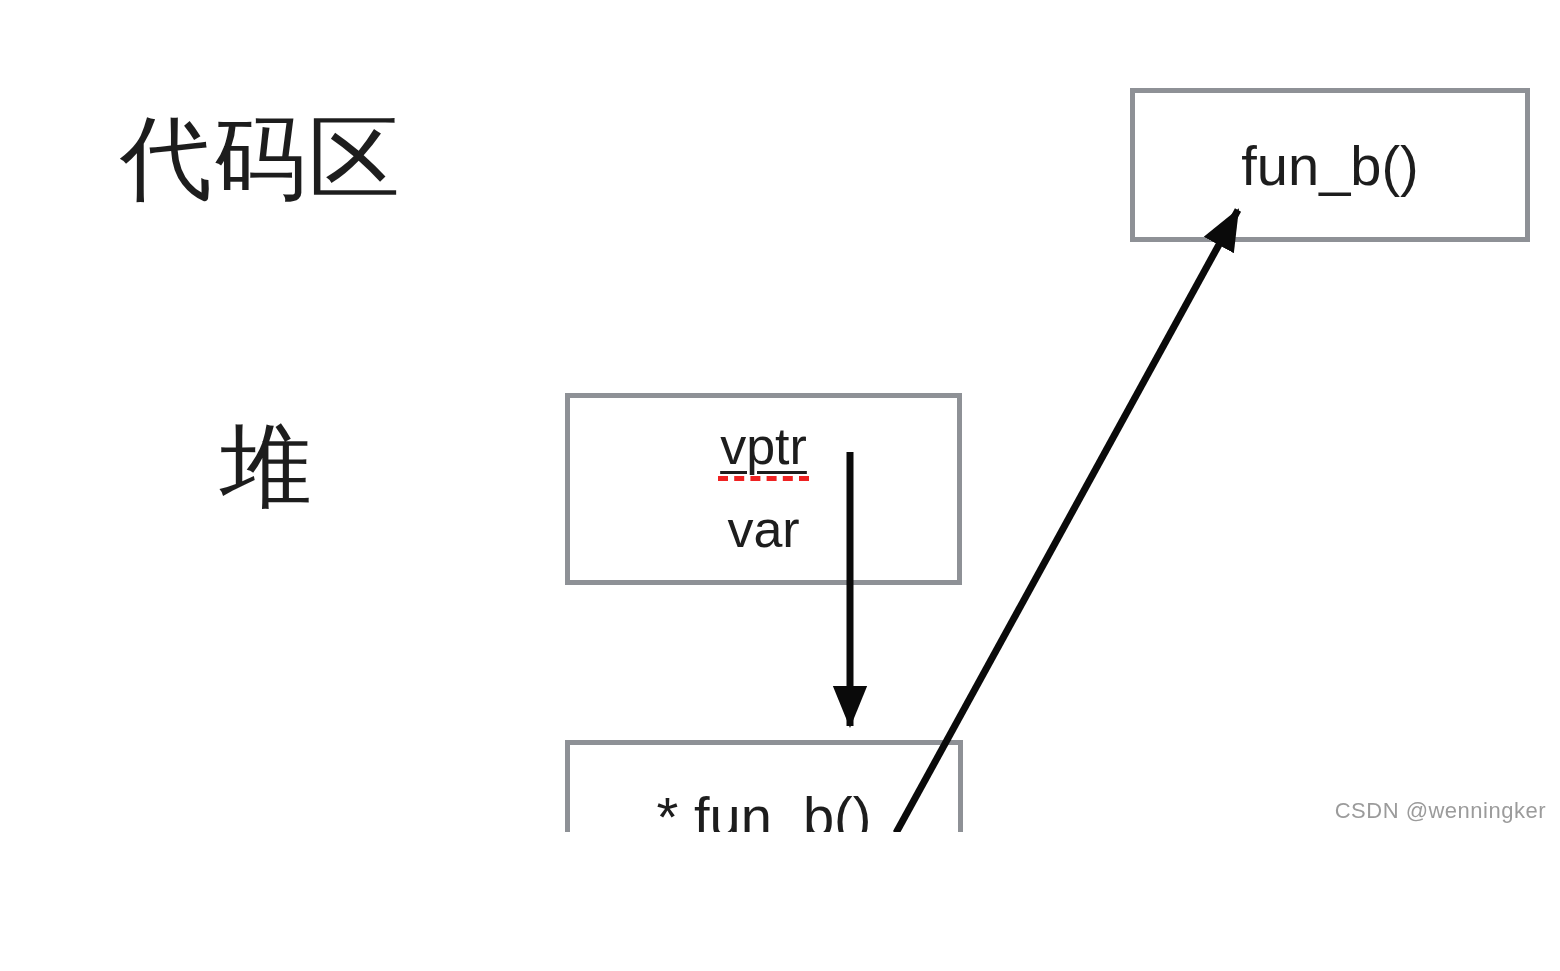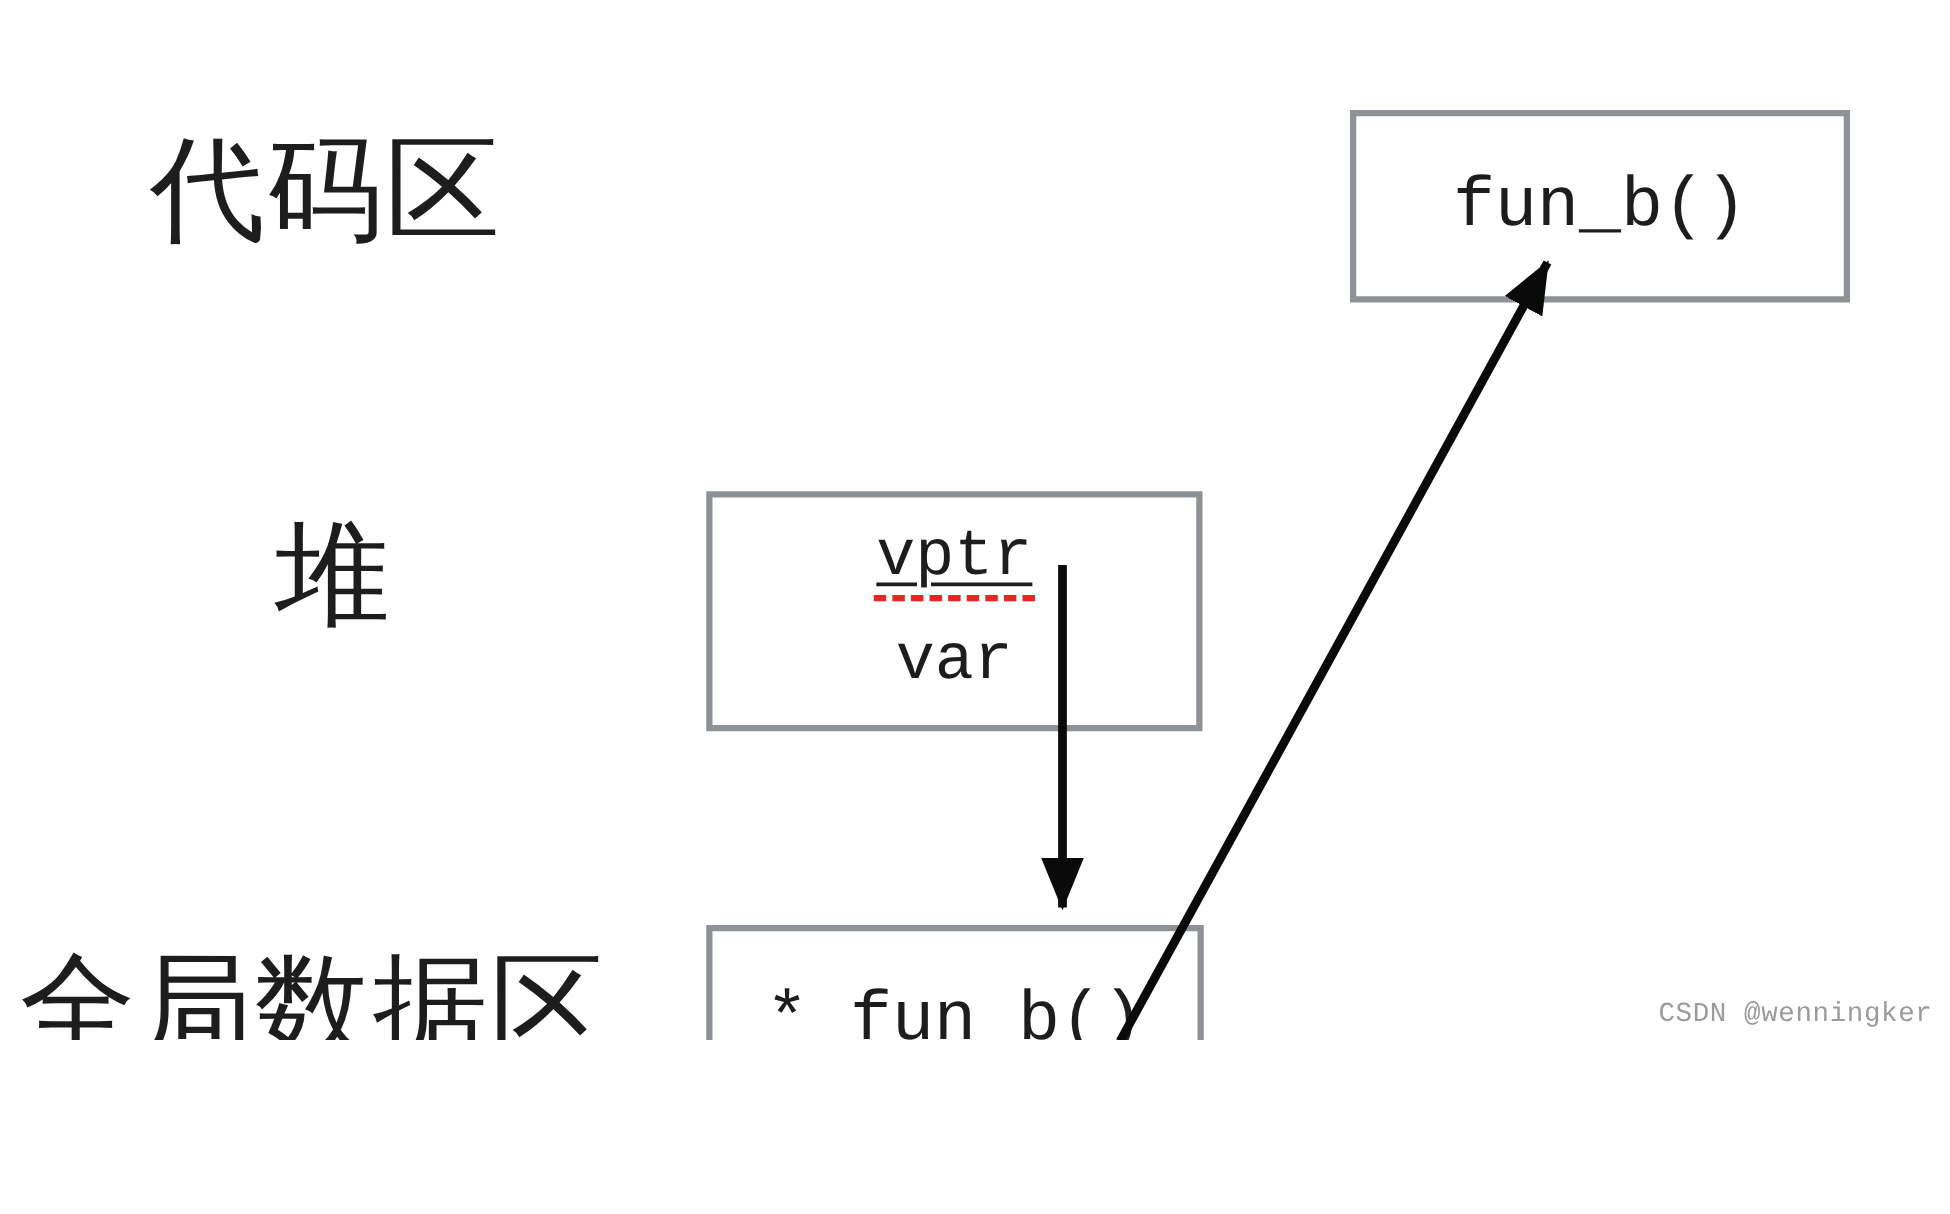--- a/index.html
+++ b/index.html
@@ -8,21 +8,21 @@
     --arrow-color:#0a0a0a;
     --red:#ee2222;
     --watermark-color:#9b9b9b;
   }
   html,body{margin:0;padding:0;background:#ffffff;}
   .canvas{
     position:relative;
     width:1560px;height:832px;
     background:#ffffff;
     overflow:hidden;
-    font-family:Liberation Mono, monospace;
+    font-family:Liberation Sans, sans-serif;
     color:var(--text-color);
   }
   .region-label{
     position:absolute;
     font-size:92px;
     line-height:1.1;
     letter-spacing:2px;
     color:var(--text-color);
     white-space:nowrap;
     font-weight:400;
@@ -36,21 +36,21 @@
     box-sizing:border-box;
     border:5px solid var(--border-color);
     background:#ffffff;
     display:flex;
     align-items:center;
     justify-content:center;
     font-size:56px;
     color:var(--text-color);
   }
   .box-fun-a{left:565px;top:88px;width:395px;height:152px;}
-  .box-fun-b{left:1080px;top:88px;width:400px;height:154px;}
+  .box-fun-b{left:1130px;top:88px;width:400px;height:154px;}
   .box-heap{
     left:565px;top:393px;width:397px;height:192px;
     flex-direction:column;
     justify-content:flex-start;
     padding-top:18px;
     font-size:52px;
   }
   .box-global{left:565px;top:740px;width:398px;height:152px;align-items:center;}
 
   .vptr{
@@ -80,21 +80,20 @@
 </style>
 </head>
 <body>
 
 <div class="canvas">
 
   <div class="region-label label-code">代码区</div>
 
   <div class="region-label label-heap">堆</div>
 
-  <div class="region-label label-global">全局数据区</div>
 
 
   <div class="box box-fun-b">
     <span>fun_b()</span>
   </div>
 
   <div class="box box-heap">
     <div>
       <span class="vptr">vptr</span>
     </div>

